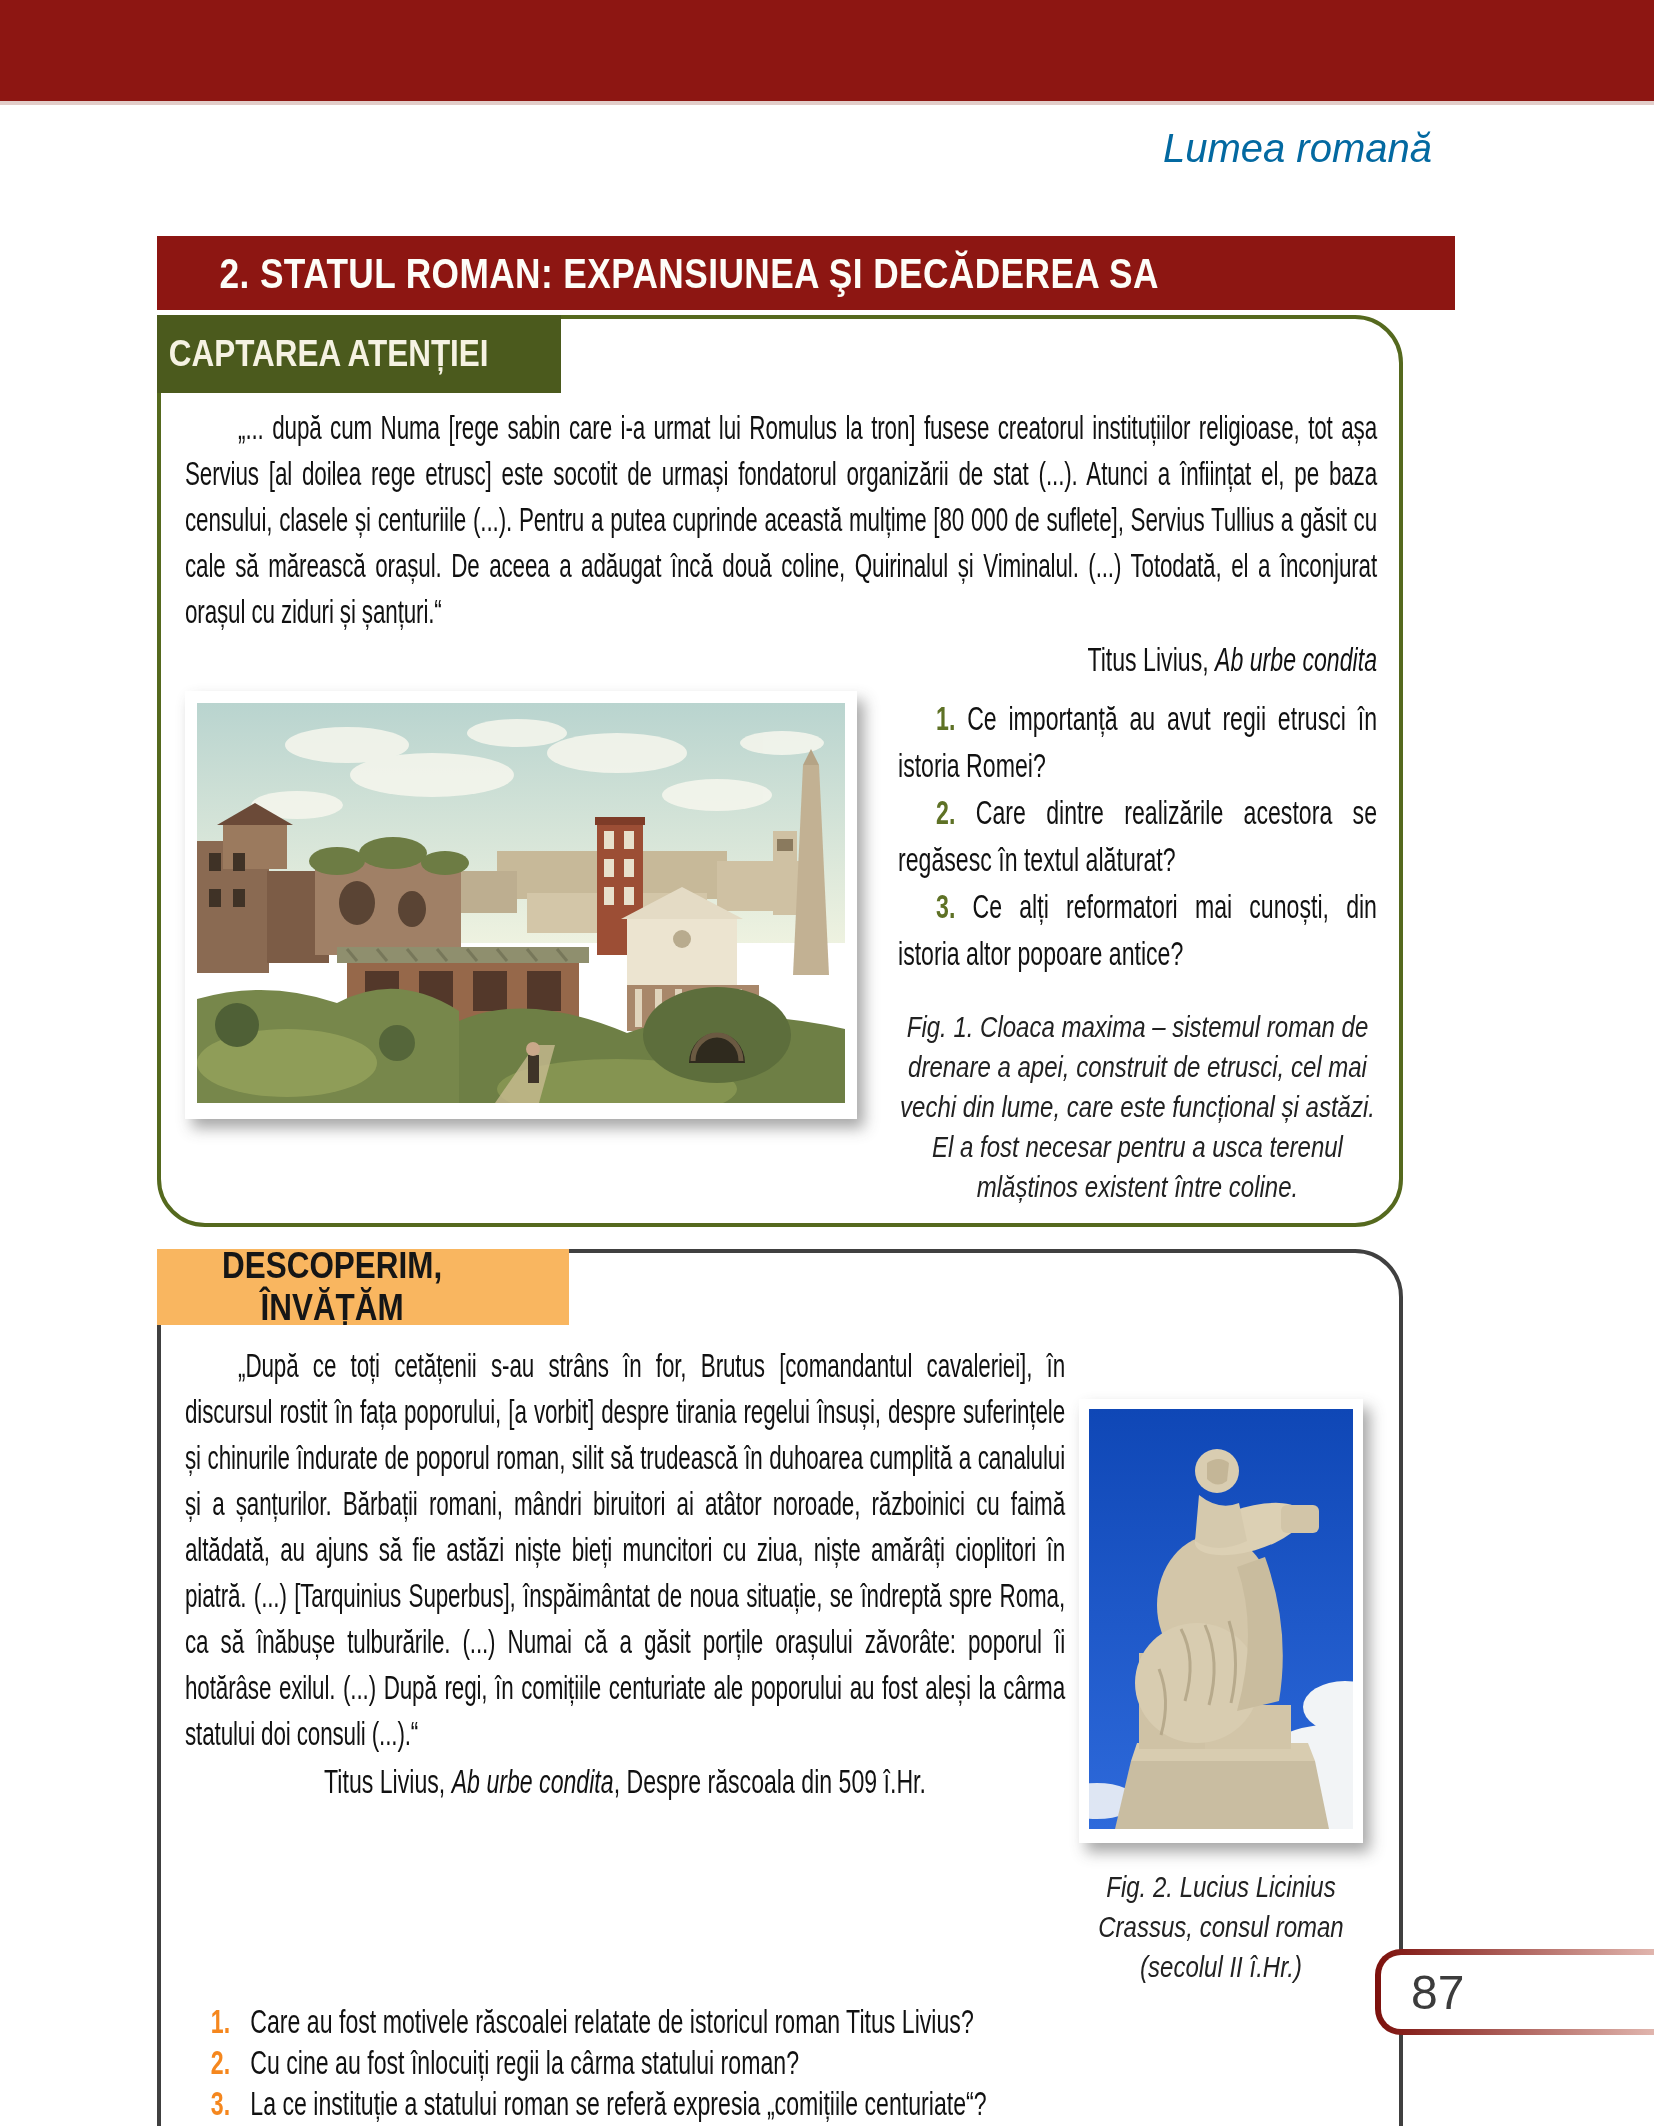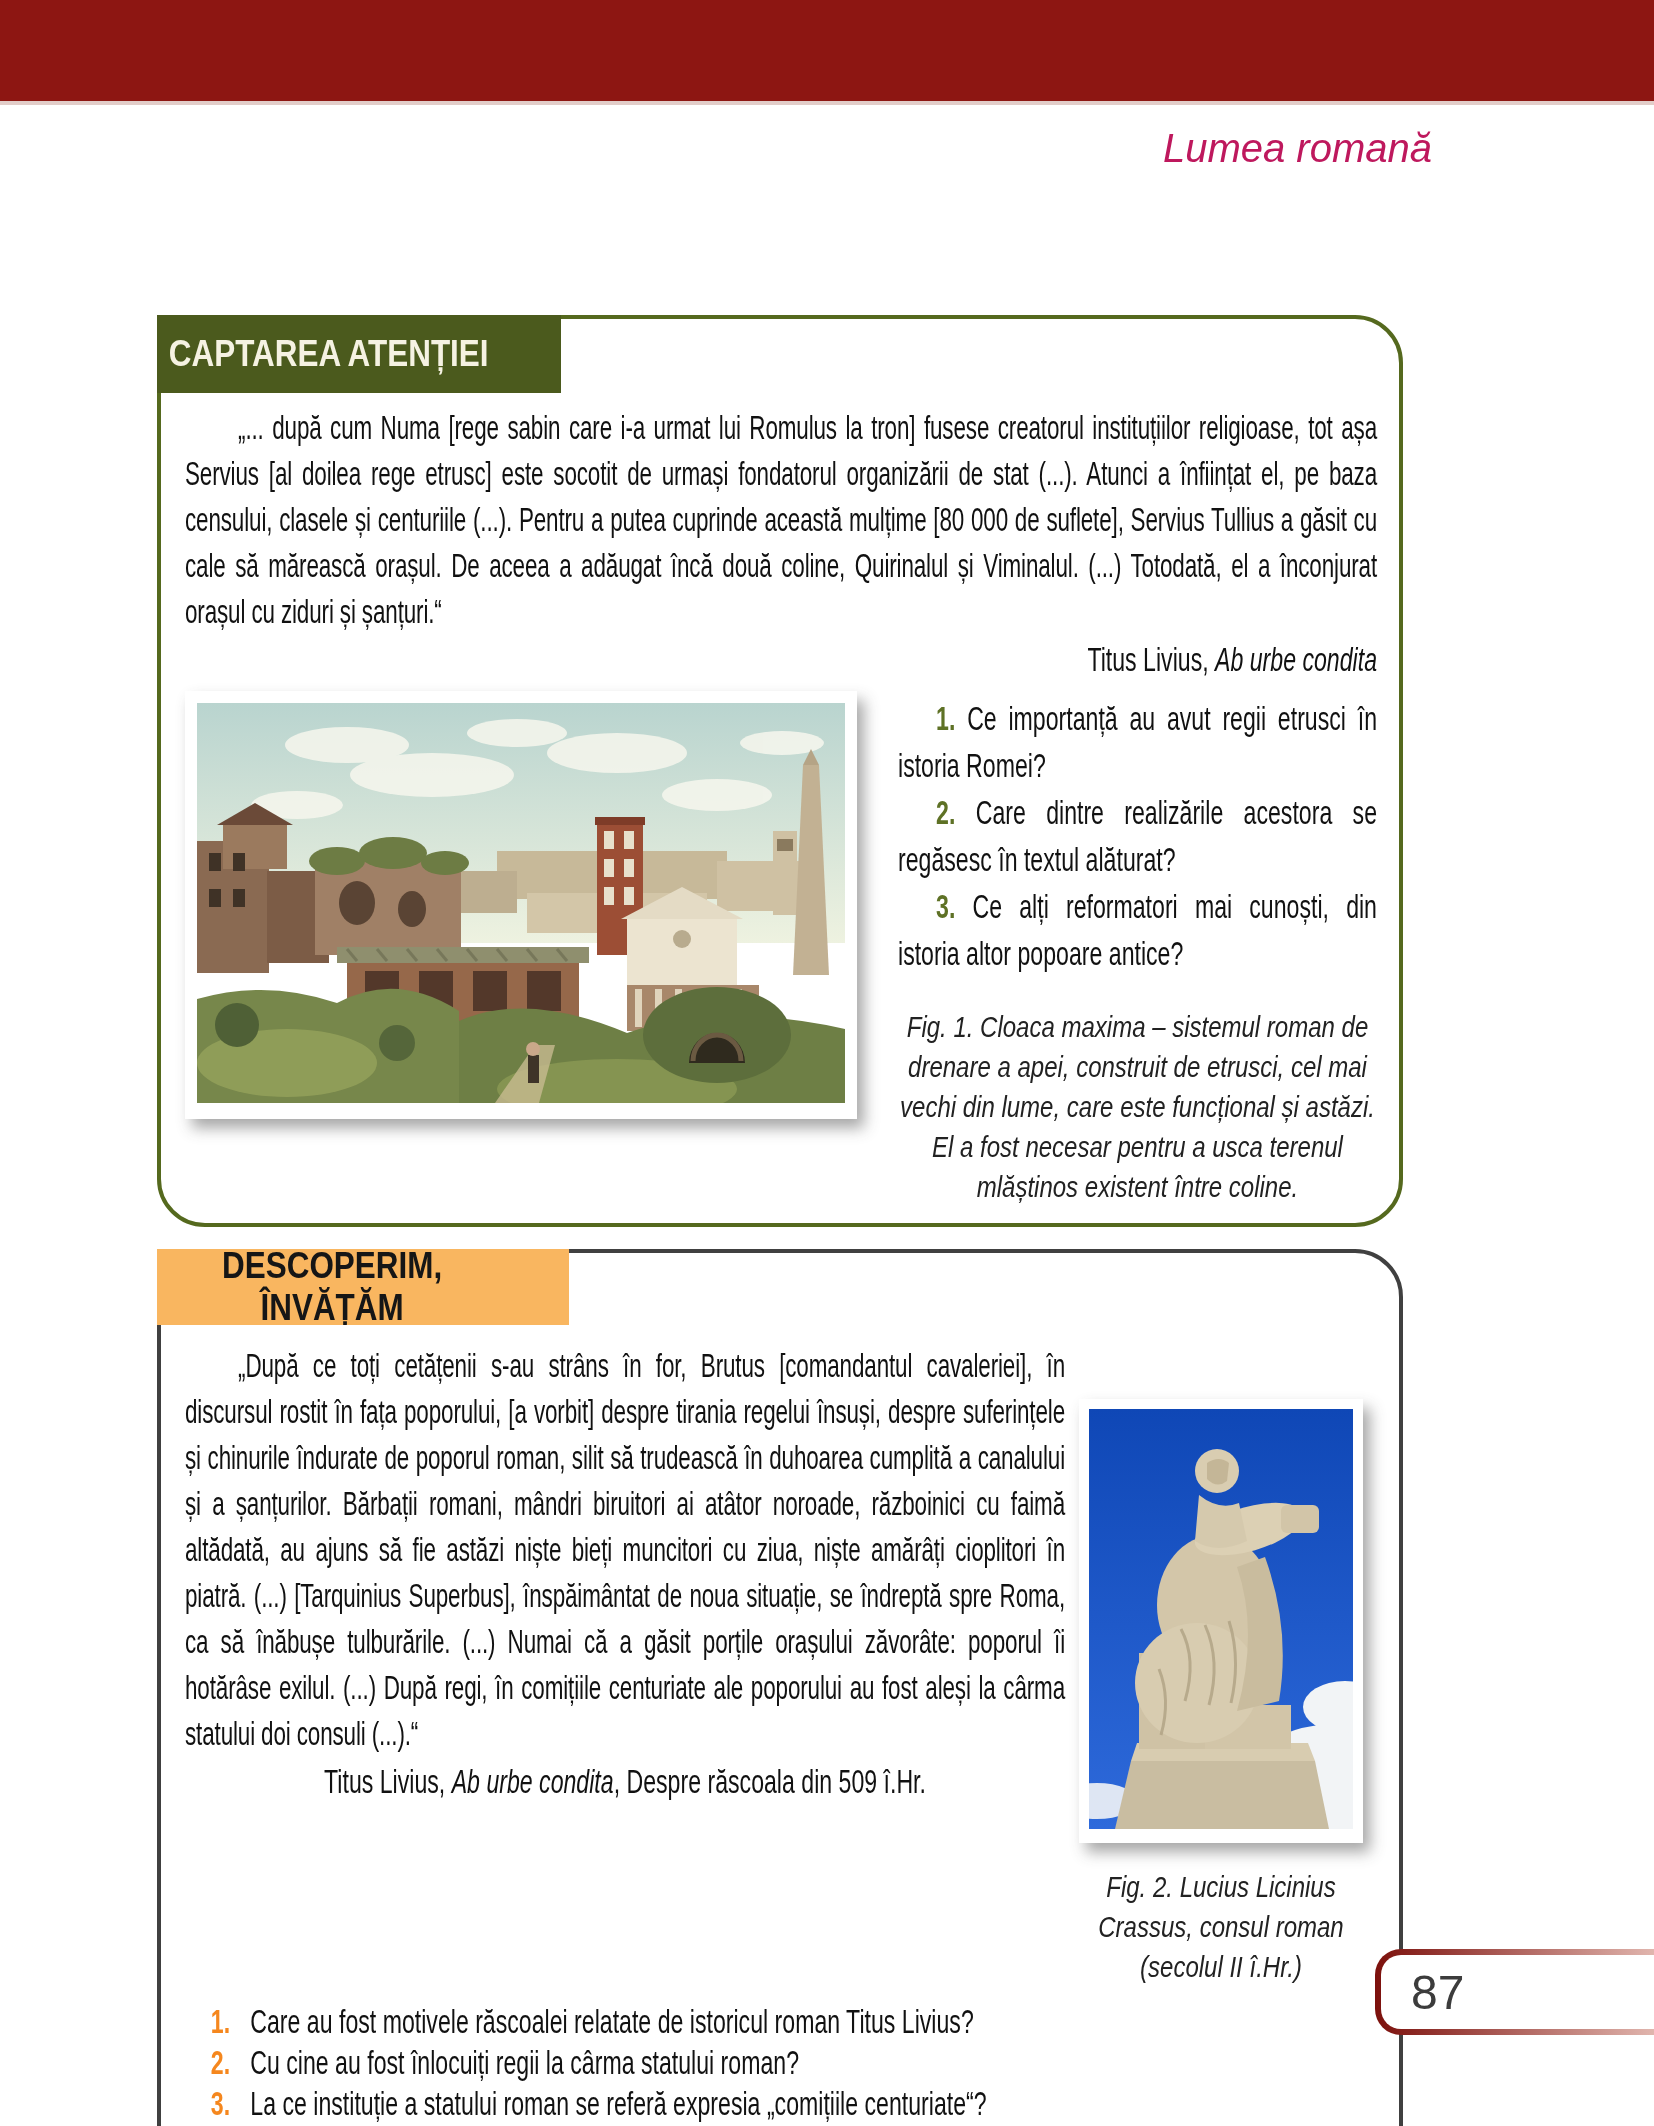--- a/index.html
+++ b/index.html
@@ -6,21 +6,21 @@
   html,body { background:#e8e8e8; }
   .page {
     position:relative; width:1654px; height:2126px; margin:0 auto;
     background:#ffffff; overflow:hidden;
     font-family:"Liberation Sans", sans-serif; color:#1a1a1a;
   }
   
   .topbar { position:absolute; left:0; top:0; width:1654px; height:105px;
     background:#8d1612; border-bottom:4px solid #e2cdc9; }
   .running-head { position:absolute; top:126px; right:222px; width:600px;
-    text-align:right; font-style:italic; font-size:40px; color:#be185d; }
+    text-align:right; font-style:italic; font-size:40px; color:#0369a1; }
   .title-bar { position:absolute; left:157px; top:236px; width:1298px; height:74px;
     background:#8d1612; display:flex; align-items:center; overflow:hidden; }
   .title-bar .t { display:block; width:121.95%; transform:scaleX(0.82);
     transform-origin:0 50%; text-align:center; color:#fdfdf8;
     font-size:43px; font-weight:bold; letter-spacing:0.5px; }
   
   .box { position:relative; margin-left:157px; width:1246px;
     border-radius:0 48px 48px 48px; background:#fff; }
   .box-green { margin-top:315px; border:4px solid #55691e; min-height:795px;
     padding:0 22px 16px 24px; }
@@ -78,20 +78,23 @@
 </style>
 </head>
 <body>
 
 <div class="page">
 
   <div class="topbar"></div>
 
   <div class="running-head">Lumea romană</div>
 
+  <div class="title-bar">
+    <span class="t">2. STATUL ROMAN: EXPANSIUNEA ŞI DECĂDEREA SA</span>
+  </div>
 
   <section class="box box-green">
     <div class="tab tab-green">
       <span class="t">CAPTAREA ATENȚIEI</span>
     </div>
 
     <p class="quote quote1 cond">„... după cum Numa [rege sabin care i-a urmat lui Romulus la tron] fusese creatorul instituțiilor religioase, tot așa Servius [al doilea rege etrusc] este socotit de urmași fondatorul organizării de stat (...). Atunci a înființat el, pe baza censului, clasele și centuriile (...). Pentru a putea cuprinde această mulțime [80 000 de suflete], Servius Tullius a găsit cu cale să mărească orașul. De aceea a adăugat încă două coline, Quirinalul și Viminalul. (...) Totodată, el a înconjurat orașul cu ziduri și șanțuri.“</p>
 
     <p class="attribution right cond"><span>Titus Livius, </span><i>Ab urbe condita</i></p>
 

